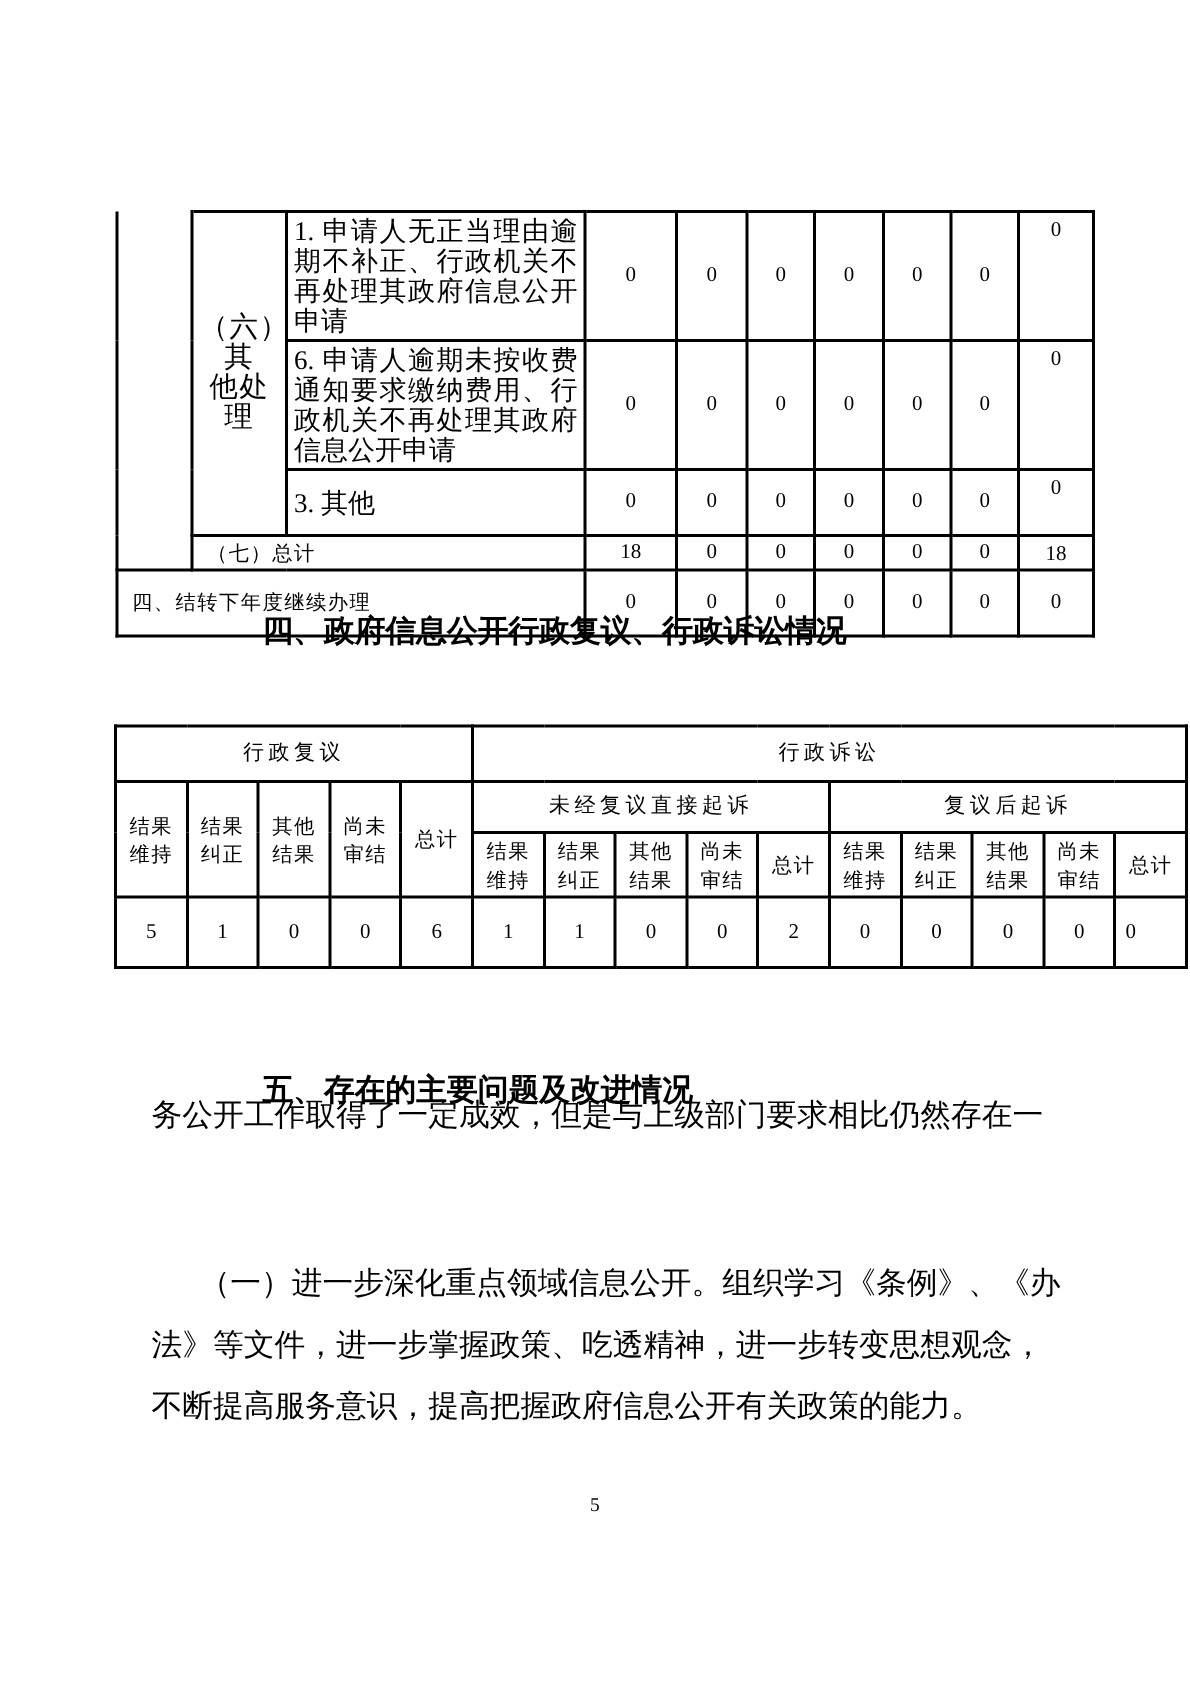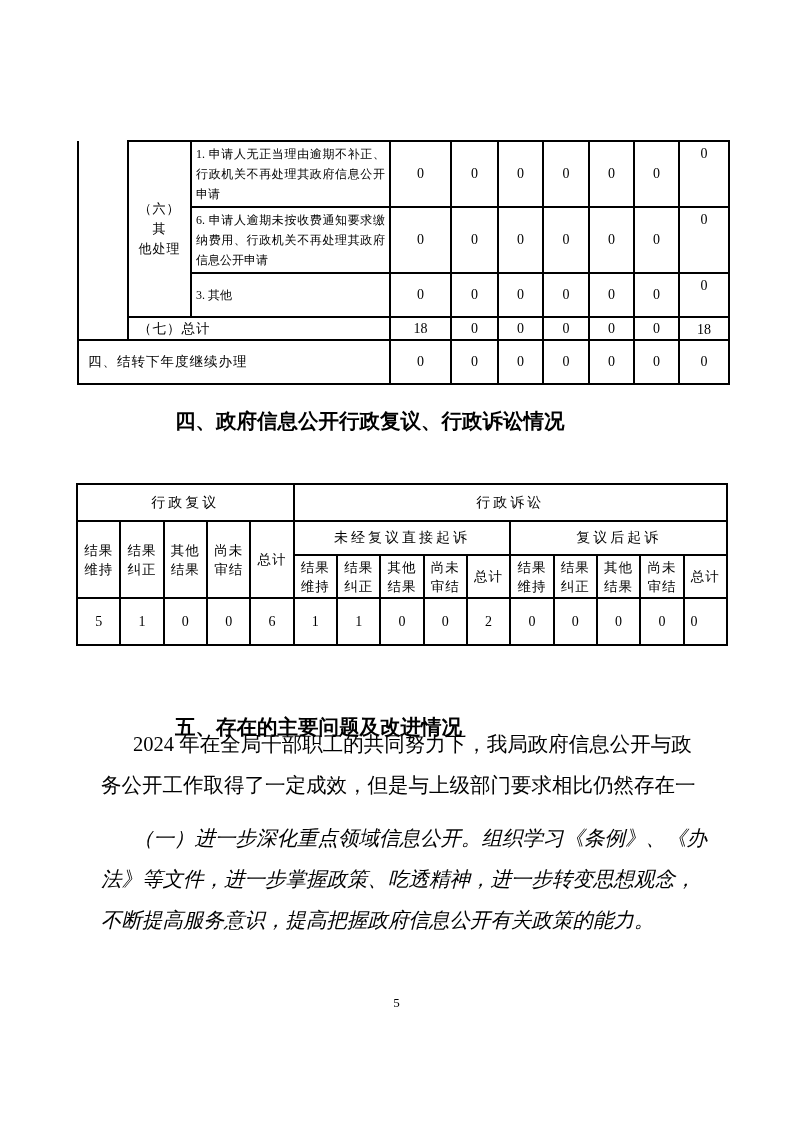--- a/index.html
+++ b/index.html
@@ -22,43 +22,43 @@
     font-size: 14px;
     line-height: 18px;
     overflow: hidden;
   }
 
   
   #table1 { left: 77px; top: 140px; width: 651px; }
   #table1 td.spanner { border-top: none; }
   #table1 td.glabel {
     white-space: pre-line;
-    font-size: 13px;
+    font-size: 19px;
     letter-spacing: 1px;
     line-height: 20px;
     padding: 4px;
   }
   #table1 td.desc {
     text-align: justify;
-    font-size: 12px;
+    font-size: 18px;
     line-height: 20px;
     padding: 2px 4px;
     vertical-align: middle;
   }
   #table1 td.rowlabel {
     text-align: left;
     font-size: 13.5px;
     letter-spacing: 1px;
     padding-left: 9px;
   }
   #table1 td.num { font-size: 14px; }
   #table1 td.vtop { vertical-align: top; padding-top: 3px; }
 
   
-  #table2 { left: 76px; top: 483px; width: 652px; }
+  #table2 { left: 76px; top: 483px; width: 716px; }
   #table2 td.group { font-size: 14px; letter-spacing: 3px; }
   #table2 td.sub {
     white-space: pre-line;
     font-size: 13.5px;
     letter-spacing: 1px;
     line-height: 19px;
   }
   #table2 td.val { font-size: 14px; }
   #table2 td.val-last { text-align: left; padding-left: 6px; }
 
@@ -231,23 +231,22 @@
     <td class="val">0</td>
     <td class="val">0</td>
     <td class="val val-last">0</td>
   </tr>
 </tbody>
   </table>
 
 <div class="abs heading" style="left:143px; top:706px;margin-left:32px;">五、存在的主要问题及改进情况</div>
 
 <div class="abs" style="left:101px; top:724px; width:640px;">
-  <div class="pline indent">2024 年在全局干部职工的共同努力下，我局政府信息公开与政</div>
   <div class="pline">务公开工作取得了一定成效，但是与上级部门要求相比仍然存在一</div>
 </div>
 
-<div class="abs" style="left:101px; top:818px; width:640px;font-style:italic;">
+<div class="abs" style="left:101px; top:836px; width:640px;">
   <div class="pline indent">（一）进一步深化重点领域信息公开。组织学习《条例》、《办</div>
   <div class="pline">法》等文件，进一步掌握政策、吃透精神，进一步转变思想观念，</div>
   <div class="pline">不断提高服务意识，提高把握政府信息公开有关政策的能力。</div>
 </div>
 
 <div id="pagenum" class="abs">5</div>
 
 </body></html>

